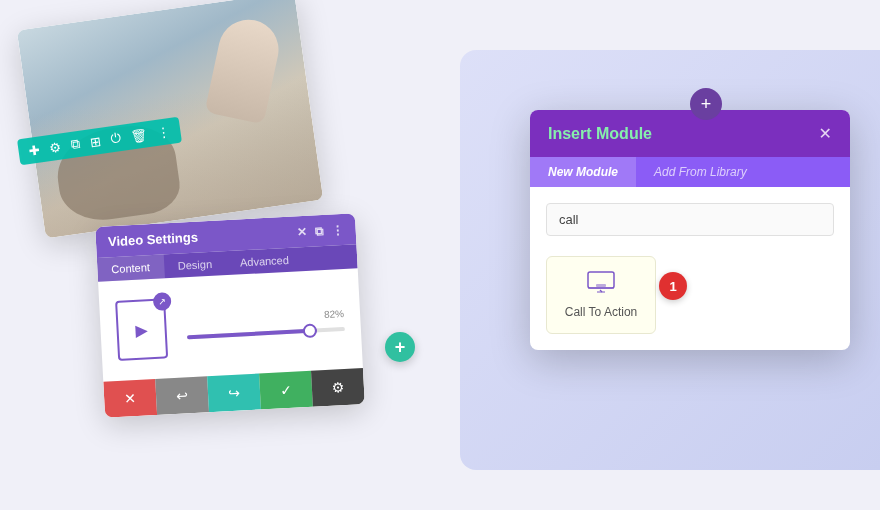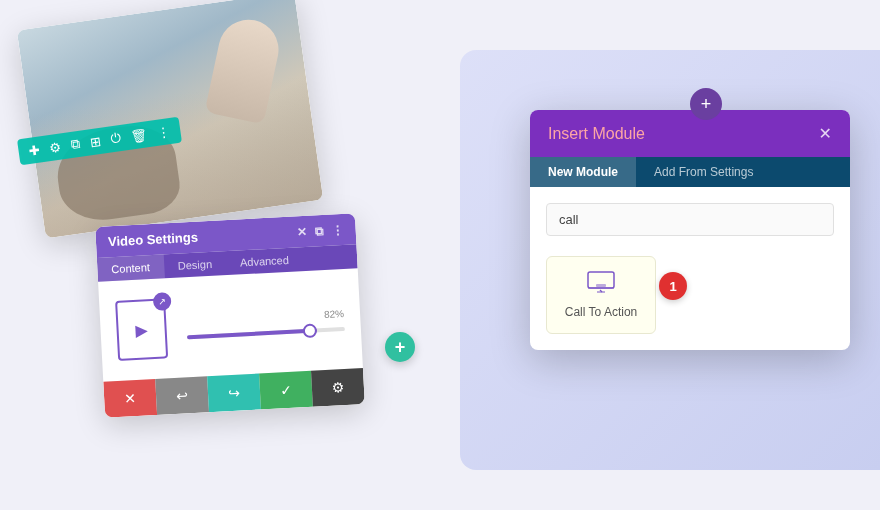--- a/index.html
+++ b/index.html
@@ -252,33 +252,34 @@
       z-index: 40;
     }
     .im-header {
       background: #7b2fbe;
       padding: 14px 18px;
       display: flex;
       align-items: center;
       justify-content: space-between;
     }
     .im-title {
-      color: #fca5a5;
+      color: #86efac;
       font-size: 16px;
-      font-weight: 400;
+      font-weight: 700;
     }
     .im-close {
       color: white;
       font-size: 16px;
       cursor: pointer;
       opacity: 0.8;
     }
     .im-tabs {
-      background: #0c4a6e;
-      display: flex;
+      background: #8b5cf6;
+      display: flex;
+      font-style: italic;
     }
     .im-tab {
       padding: 8px 18px;
       font-size: 12px;
       color: rgba(255,255,255,0.7);
       cursor: pointer;
     }
     .im-tab.active {
       color: white;
       background: rgba(255,255,255,0.18);
@@ -432,21 +433,21 @@
 
 <div class="im-top-plus">+</div>
 
 <div class="insert-module">
   <div class="im-header">
     <span class="im-title">Insert Module</span>
     <span class="im-close">✕</span>
   </div>
   <div class="im-tabs">
     <div class="im-tab active">New Module</div>
-    <div class="im-tab">Add From Settings</div>
+    <div class="im-tab">Add From Library</div>
   </div>
   <div class="im-body">
     <input class="im-search" type="text" value="call" placeholder="Search modules..." style="">
     <div class="im-module-item">
       <div class="im-module-icon">
         <svg width="28" height="22" viewBox="0 0 28 22" fill="none">
           <rect x="1" y="1" width="26" height="16" rx="2" stroke="#7b57c8" stroke-width="1.5" fill="none"></rect>
           <line x1="1" y1="17" x2="27" y2="17" stroke="#7b57c8" stroke-width="1"></line>
           <rect x="9" y="13" width="10" height="3" rx="1" fill="#7b57c8" opacity="0.5"></rect>
           <line x1="13" y1="19" x2="15" y2="21" stroke="#7b57c8" stroke-width="1.2"></line>

